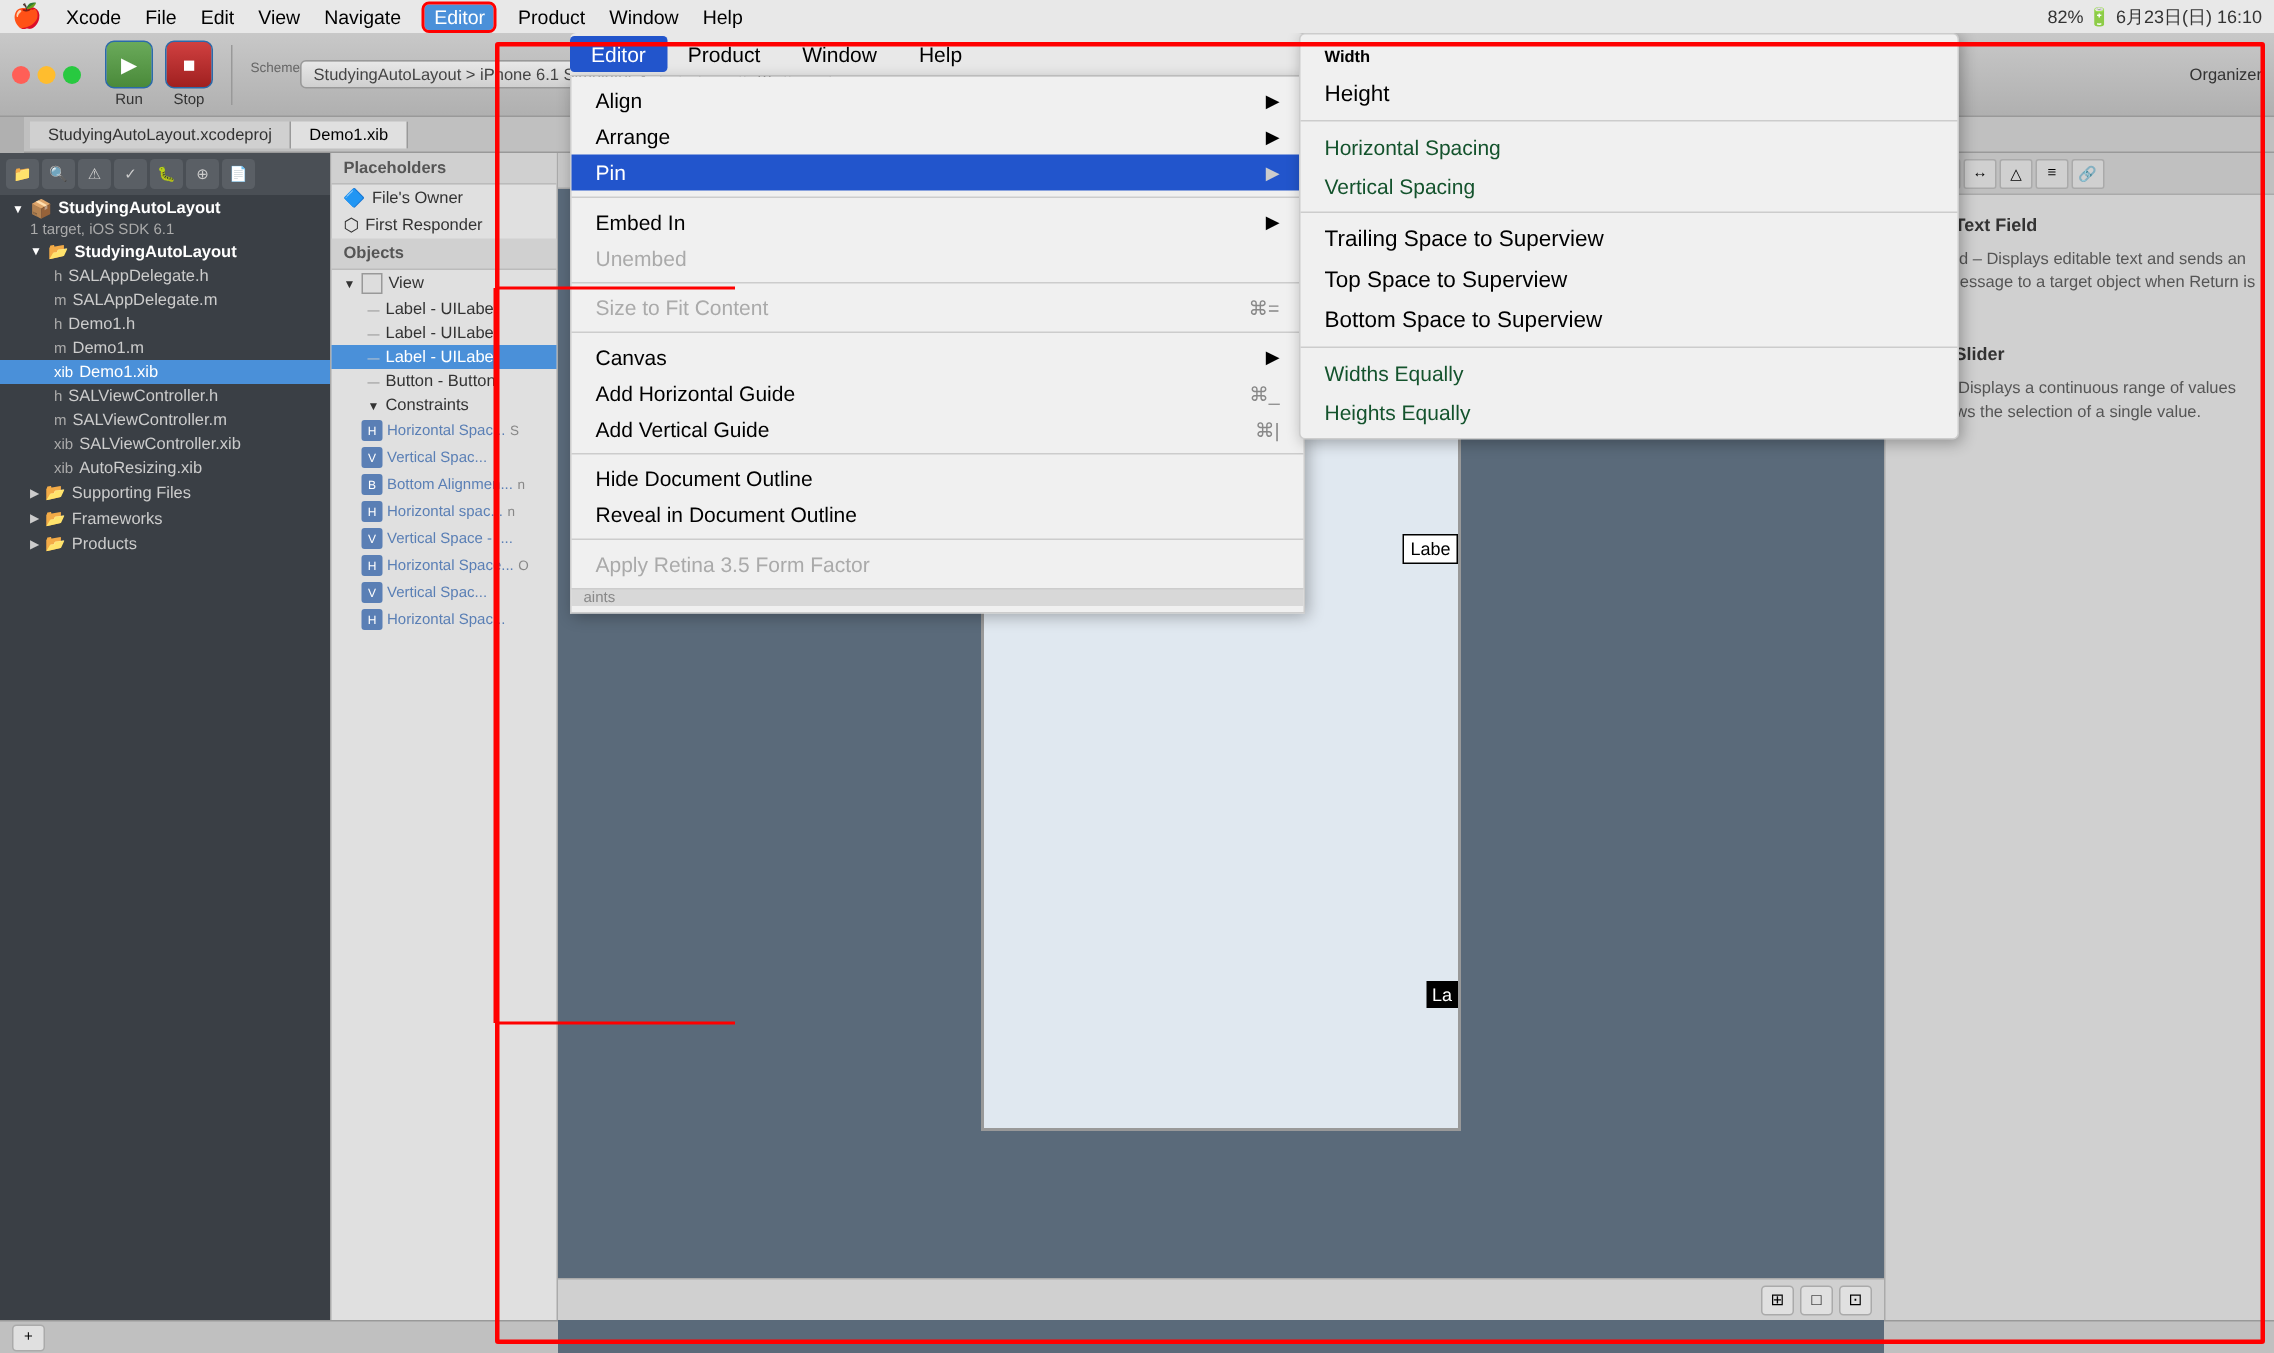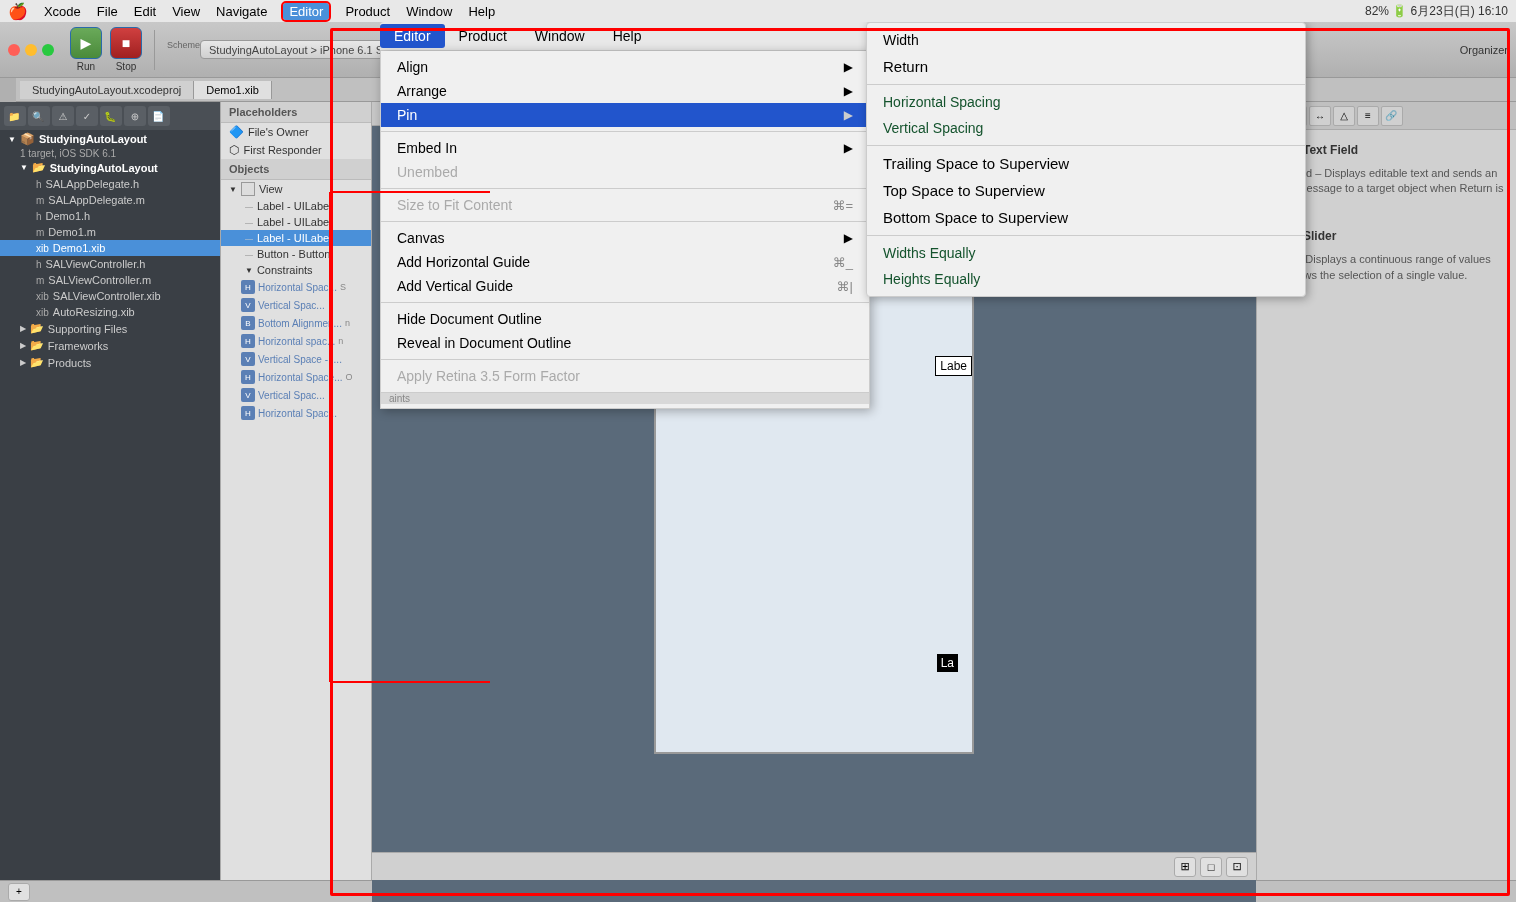--- a/index.html
+++ b/index.html
@@ -634,21 +634,21 @@
       </div>
 
       <div class="editor-content">
         <div style="position:relative;width:100%;height:100%;background:#5a6a7a;display:flex;align-items:center;justify-content:center;">
 
           <div style="width:320px;height:480px;background:#e0e8f0;border:2px solid #999;position:relative;overflow:hidden;">
 
             <div style="position:absolute;top:80px;right:0;background:#fff;border:1px solid #000;padding:2px 4px;font-size:12px;">
               <span>Labe</span>
             </div>
-            <div style="position:absolute;bottom:80px;right:14px;background:#000;color:#fff;padding:2px 4px;font-size:12px;">
+            <div style="position:absolute;bottom:80px;right:0;background:#000;color:#fff;padding:2px 4px;font-size:12px;">
               <span>La</span>
             </div>
           </div>
         </div>
       </div>
 
       <div style="position:absolute;bottom:22px;right:0;width:100%;height:28px;background:#d0d0d0;border-top:1px solid #aaa;display:flex;align-items:center;justify-content:flex-end;padding:0 8px;gap:4px;">
         <div style="width:22px;height:20px;background:#e0e0e0;border:1px solid #aaa;border-radius:3px;cursor:pointer;display:flex;align-items:center;justify-content:center;font-size:11px;">⊞</div>
         <div style="width:22px;height:20px;background:#e0e0e0;border:1px solid #aaa;border-radius:3px;cursor:pointer;display:flex;align-items:center;justify-content:center;font-size:11px;">□</div>
         <div style="width:22px;height:20px;background:#e0e0e0;border:1px solid #aaa;border-radius:3px;cursor:pointer;display:flex;align-items:center;justify-content:center;font-size:11px;">⊡</div>
@@ -777,26 +777,26 @@
     <div style="height:12px;background:#d8d8d8;border-top:1px solid #ccc;margin-top:4px;display:flex;align-items:center;padding:0 8px;font-size:10px;color:#888;">
       <span>aints</span>
     </div>
   </div>
 
 </div>
 
 <div style="position:fixed;top:22px;left:866px;z-index:301;">
   <div style="width:440px;background:#f0f0f0;border:1px solid #ccc;box-shadow:2px 2px 10px rgba(0,0,0,0.3);border-radius:4px;padding:4px 0;">
 
-    <div class="submenu-item" style="font-size:14px;font-weight:400;">
+    <div class="submenu-item" style="font-size:11px;font-weight:700;">
       <span>Width</span>
     </div>
 
     <div class="submenu-item" style="font-size:15px;font-weight:500;">
-      <span>Return</span>
+      <span>Height</span>
     </div>
 
     <div class="submenu-divider"></div>
 
     <div class="submenu-item disabled" style="font-size:14px;">
       <span>Horizontal Spacing</span>
     </div>
 
     <div class="submenu-item disabled" style="font-size:14px;">
       <span>Vertical Spacing</span>

